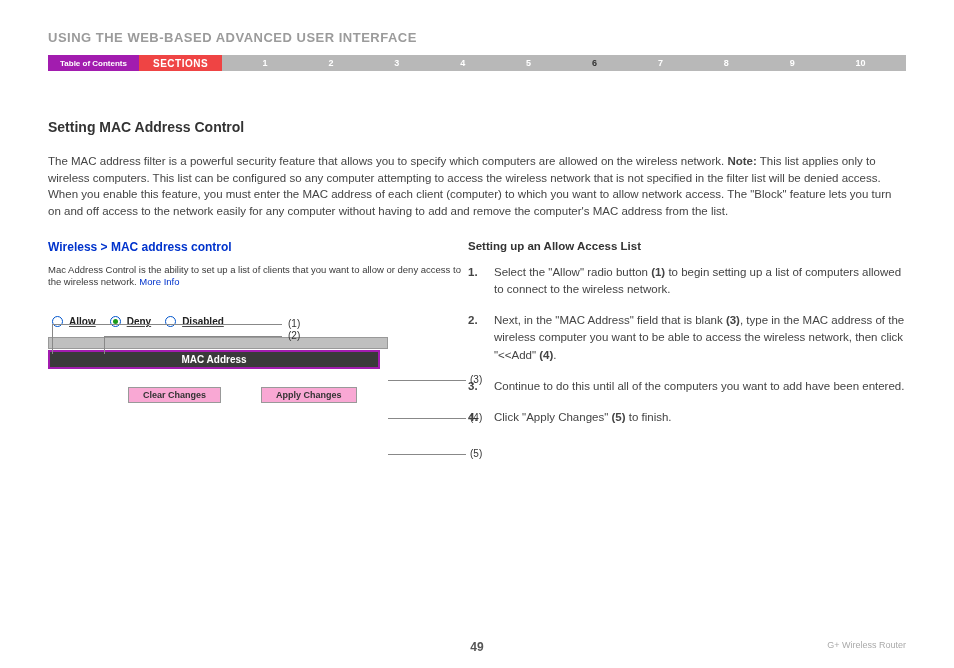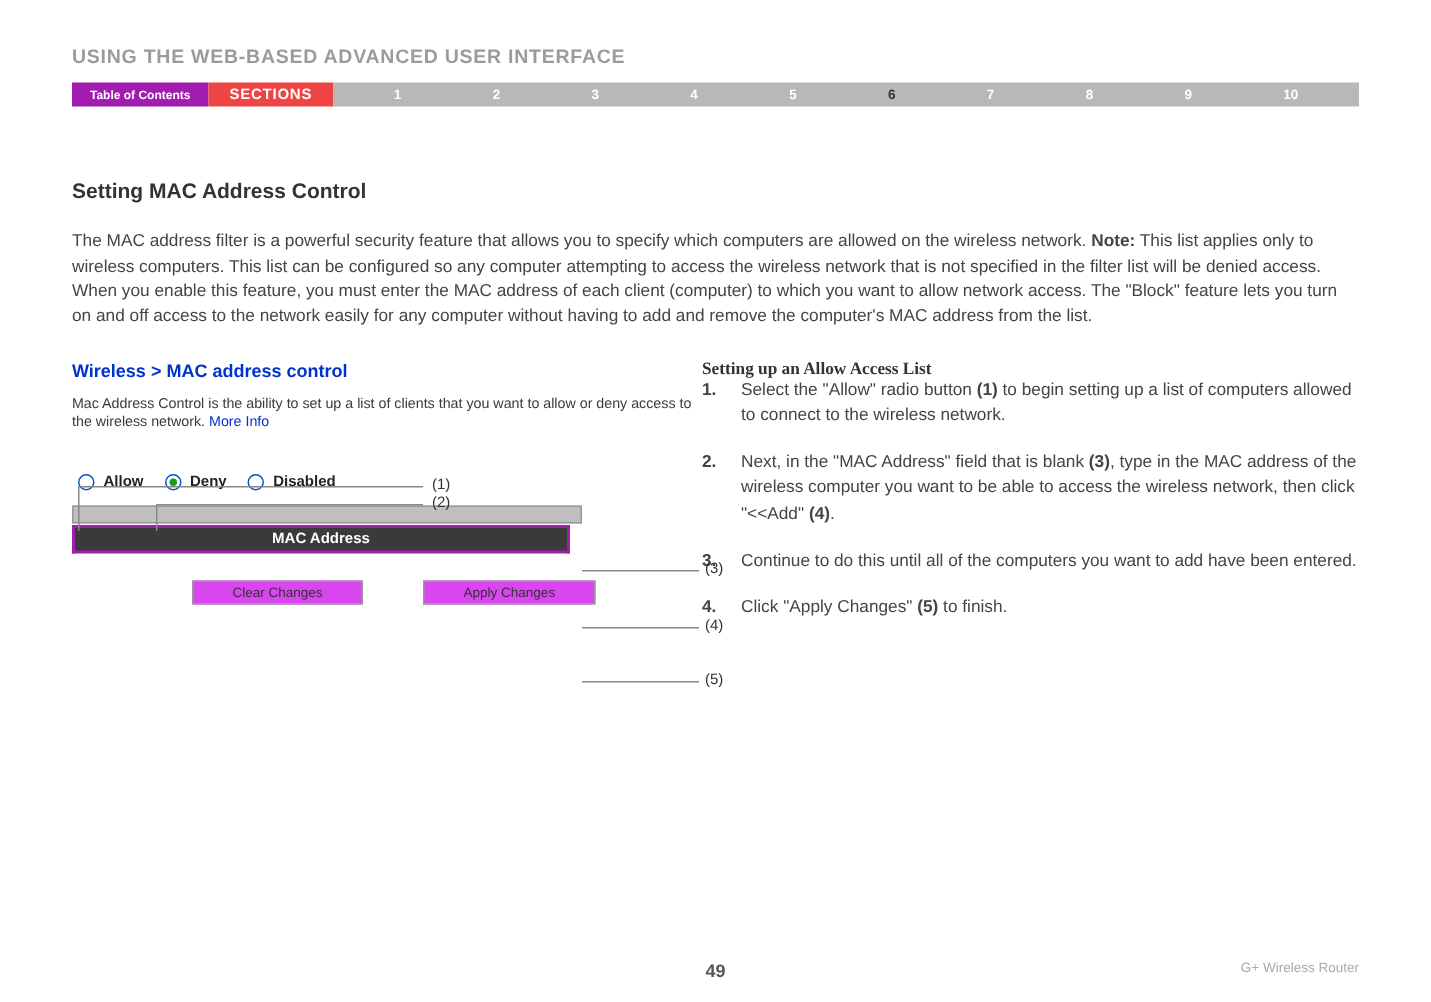--- a/index.html
+++ b/index.html
@@ -94,20 +94,21 @@
     color: #333;
   }
   .hr-line { position: absolute; border-top: 1px solid #888; height:0; }
   .vr-line { position: absolute; border-left: 1px solid #888; width:0; }
   .radio-row {
     display: flex;
     align-items: center;
     gap: 6px;
     margin-top: 28px;
     margin-left: 4px;
+    text-decoration: underline;
   }
   .radio {
     width: 11px; height: 11px;
     border: 1.5px solid #0055cc;
     border-radius: 50%;
     display: inline-flex;
     align-items: center;
     justify-content: center;
   }
   .radio.checked::after {
@@ -172,30 +173,31 @@
     display: inline-block;
   }
   .btn-row {
     display: flex;
     gap: 40px;
     margin-top: 18px;
     margin-left: 80px;
   }
   .ui-button {
     font-size: 9px;
-    padding: 2px 26px;
-    background: #d946ef;
+    padding: 2px 14px;
+    background: #f9a8d4;
     border: 1px solid #999;
     color: #333;
+    font-weight: bold;
   }
   .right-heading {
     font-size: 11.5px;
     font-weight: bold;
     color: #333;
-    font-family: Liberation Serif, serif;
+    margin-bottom: 12px;
   }
   .step-list {
     list-style: none;
     font-size: 11.5px;
     color: #444;
     line-height: 1.5;
   }
   .step-list li {
     display: flex;
     margin-bottom: 14px;

